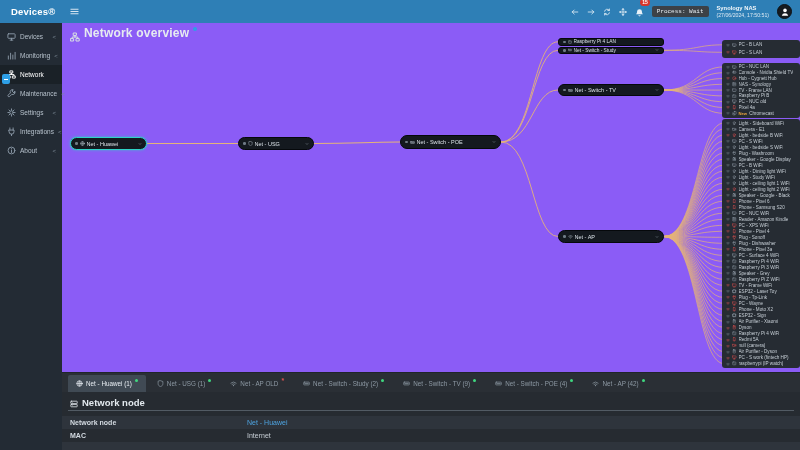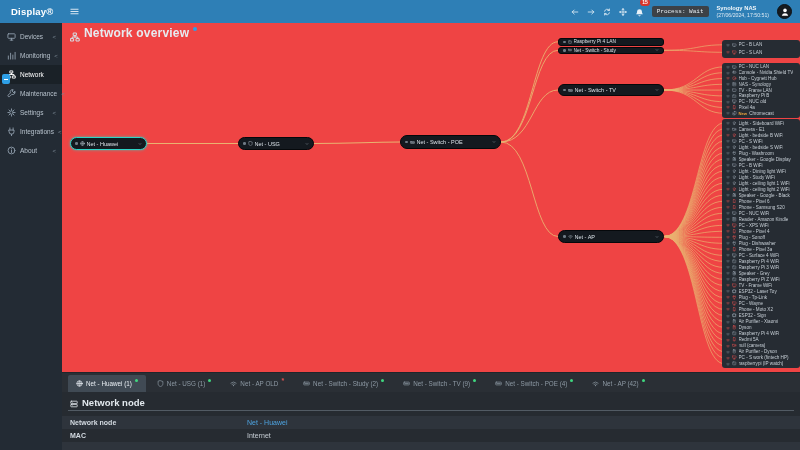--- a/index.html
+++ b/index.html
@@ -26,21 +26,21 @@
   #side-items{padding-top:4px;}
   .side-item{height:19px;display:flex;align-items:center;gap:4px;padding-left:7px;color:#b6c1cb;cursor:pointer;}
   .side-item .si-icon{color:#8f9dab;display:flex;align-items:center;}
   .side-item .si-label{font-size:6.5px;}
   .side-item .si-chev{margin-left:auto;margin-right:6px;font-size:6px;color:#7d8a96;}
   .side-item.active{background:#1a2127;}
   .side-item.active .si-label,.side-item.active .si-icon{color:#ffffff;}
   #side-toggle{position:absolute;left:2px;top:51px;width:8px;height:10px;background:#2e9fe6;border-radius:2px;cursor:pointer;}
   #side-toggle:after{content:"";position:absolute;left:2px;top:4.5px;width:4px;height:1px;background:#fff;}
   
-  #main{position:absolute;left:62px;top:23px;right:0;bottom:0;background:#ef4444;}
+  #main{position:absolute;left:62px;top:23px;right:0;bottom:0;background:#8b5cf6;}
   #title-row{position:absolute;left:8px;top:3px;display:flex;align-items:flex-start;gap:4px;color:#e6ebf0;z-index:5;}
   #title-icon{color:#d7dee4;margin-top:2px;}
   #page-title{font-size:12px;font-weight:bold;letter-spacing:.2px;}
   #title-info-dot{width:4px;height:4px;border-radius:50%;background:#2d9fe6;margin-top:1px;}
   
   #diagram{position:absolute;left:0;top:0;right:0;bottom:78px;overflow:hidden;}
   #curves{position:absolute;inset:0;width:100%;height:100%;pointer-events:none;}
   .tnode{position:absolute;display:flex;align-items:center;gap:2px;padding:0 4px;background:#14191f;
     border:1px solid #05080b;border-radius:7px;color:#dbe2e8;cursor:pointer;z-index:4;}
   .tnode .n-ic{display:flex;align-items:center;color:#aab6c0;}
@@ -90,21 +90,21 @@
   .det-row{height:13px;display:flex;align-items:center;}
   .det-row:nth-child(odd){background:#2e343c;}
   .det-row .dt-label{width:185px;padding-left:8px;font-size:7px;font-weight:bold;color:#d4dbe2;}
   .det-row .dt-value{font-size:7px;color:#c6cdd4;}
   .det-row .dt-value.link{color:#4da3e0;cursor:pointer;}
 </style>
 </head>
 <body>
 
 <div id="header">
-  <div id="logo">Display®</div>
+  <div id="logo">Devices®</div>
   <span id="hamburger">
       <svg viewBox="0 0 10 10" width="9" height="9">
         <g fill="none" stroke="currentColor" stroke-width="1" stroke-linecap="round" stroke-linejoin="round">
           <path d="M1 2.5h8M1 5h8M1 7.5h8"></path>
         </g>
       </svg>
     </span>
   <div id="hdr-right">
     <span class="hbtn">
         <svg viewBox="0 0 10 10" width="8" height="8">

